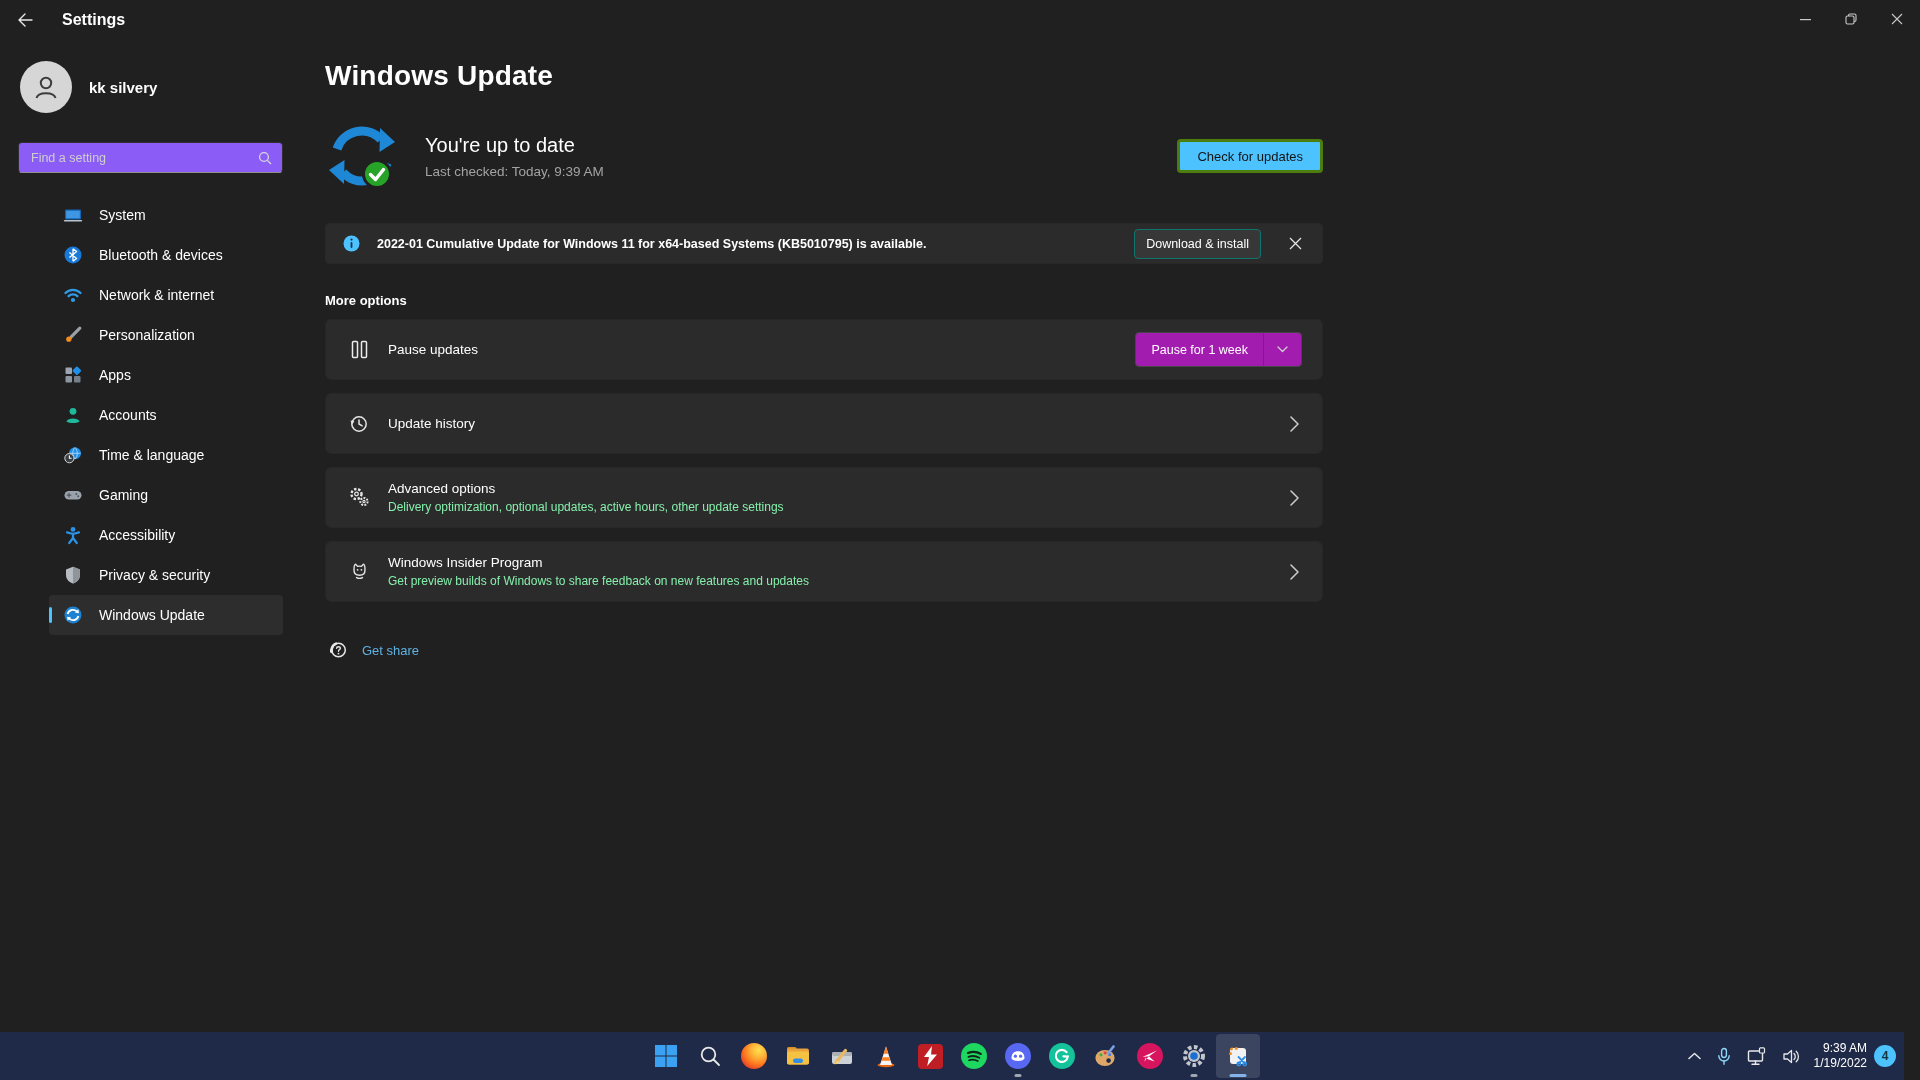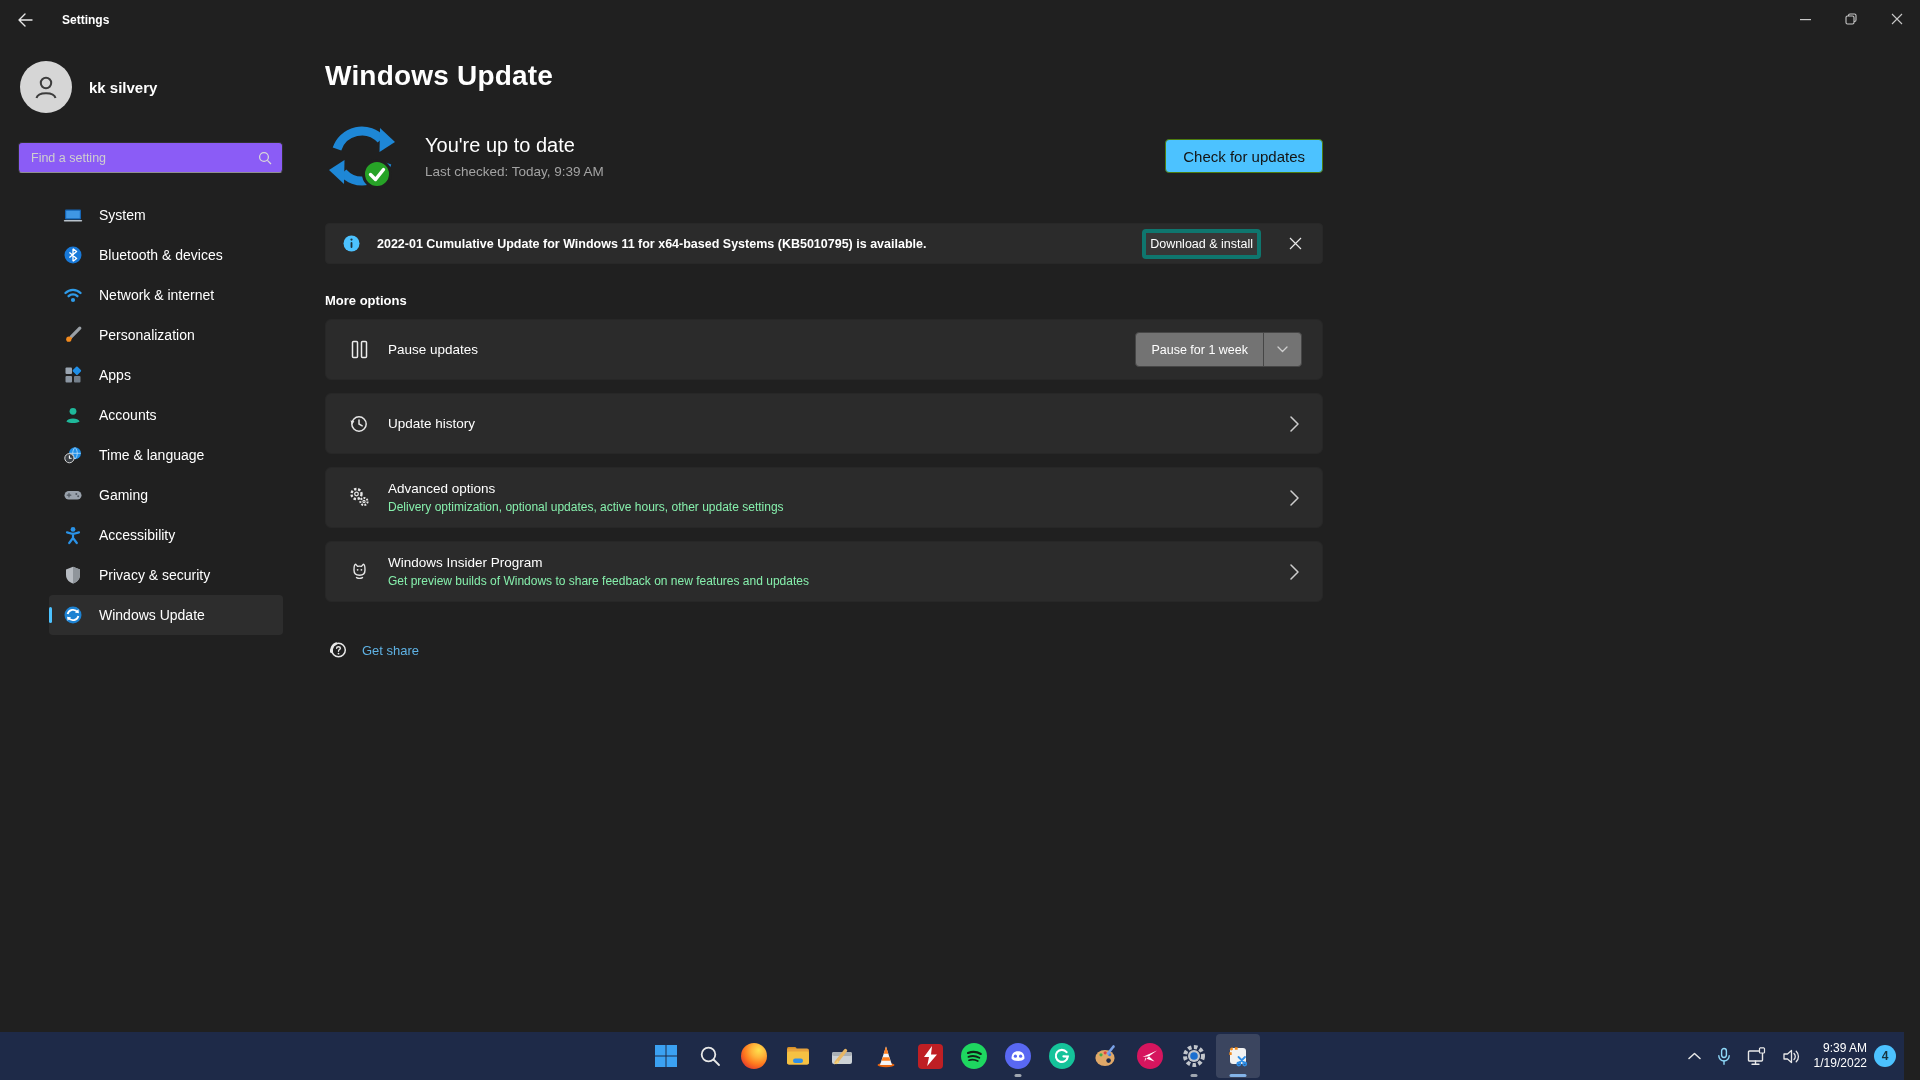--- a/index.html
+++ b/index.html
@@ -3,21 +3,21 @@
 <meta charset="utf-8">
 <style>
   * { margin:0; padding:0; box-sizing:border-box; }
   html,body { width:1920px; height:1080px; overflow:hidden; }
   body { background:#202020; color:#fff; font-family:"Liberation Sans", sans-serif; position:relative; }
   svg { display:block; }
 
   
   .titlebar { position:absolute; top:0; left:0; right:0; height:40px; display:flex; align-items:center; }
   .back-btn { width:38px; height:34px; margin-left:6px; display:flex; align-items:center; justify-content:center; border-radius:4px; }
-  .tb-title { font-size:12px; font-weight:700; margin-left:18px; }
+  .tb-title { font-size:16px; font-weight:700; margin-left:18px; }
   .win-controls { position:absolute; right:0; top:0; display:flex; height:38px; }
   .win-btn { width:46px; height:38px; display:flex; align-items:center; justify-content:center; }
 
   
   .sidebar { position:absolute; top:40px; left:0; width:300px; bottom:48px; }
   .profile { display:flex; align-items:center; margin:21px 0 0 20px; }
   .avatar { width:52px; height:52px; border-radius:50%; background:#d6d6d6; display:flex; align-items:center; justify-content:center; }
   .profile-name { font-size:15px; font-weight:700; margin-left:17px; }
   .search-box { margin:29px 0 0 18px; width:265px; height:31px; background:#8b5cf6; border:1px solid #303030; border-bottom:1px solid #8f8f8f; border-radius:4px; display:flex; align-items:center; }
   .search-box input { flex:1; background:transparent; border:0; outline:0; color:#e6e6e6; font-size:12.5px; padding-left:12px; font-family:"Liberation Sans", sans-serif; }
@@ -30,37 +30,37 @@
   .nav-item.selected::before { content:""; position:absolute; left:0; top:12px; width:3px; height:16px; background:#4cc2ff; border-radius:2px; }
 
   
   .main { position:absolute; left:300px; top:40px; right:0; bottom:48px; }
   .content { margin-left:25px; width:998px; }
   .page-title { margin-top:20px; font-size:28px; font-weight:700; letter-spacing:.2px; }
   .hero { display:flex; align-items:center; margin-top:27px; }
   .hero-text { margin-left:26px; }
   .hero-title { font-size:20px; font-weight:400; }
   .hero-sub { font-size:13.5px; color:#a3a3a3; margin-top:7px; }
-  .hero-btn { margin-left:auto; height:34px; padding:0 17px; background:#4cc2ff; border:1px solid #4d7c0f; border-radius:4px; color:#141414; font-size:15px; display:flex; align-items:center; cursor:default; }
+  .hero-btn { margin-left:auto; height:34px; padding:0 17px; background:#4cc2ff; border:3px solid #4d7c0f; border-radius:4px; color:#141414; font-size:13px; display:flex; align-items:center; cursor:default; }
 
   .banner { margin-top:30px; height:41px; background:#2b2b2b; border:1px solid #282828; border-radius:4px; display:flex; align-items:center; padding:0 10px 0 17px; }
   .banner-text { font-size:12.5px; font-weight:700; margin-left:17px; }
-  .banner-btn { margin-left:auto; height:30px; padding:0 4px; background:#373737; border:4px solid #0f766e; border-radius:4px; color:#fff; font-size:12.5px; display:flex; align-items:center; }
+  .banner-btn { margin-left:auto; height:30px; padding:0 11px; background:#373737; border:1px solid #0f766e; border-radius:4px; color:#fff; font-size:12.5px; display:flex; align-items:center; }
   .banner-close { width:34px; height:31px; margin-left:17px; display:flex; align-items:center; justify-content:center; border-radius:4px; }
 
   .section-label { margin-top:29px; font-size:13px; font-weight:700; }
   .card { background:#2b2b2b; border:1px solid #272727; border-radius:6px; height:61px; display:flex; align-items:center; padding:0 20px 0 20px; margin-top:13px; }
   .card.first { margin-top:11px; }
   .card-ico { width:26px; display:flex; justify-content:center; flex:0 0 26px; }
   .card-body { margin-left:16px; }
   .card-title { font-size:13.5px; }
   .card-sub { font-size:12px; color:#86efac; margin-top:4px; }
   .chev { margin-left:auto; padding-right:3px; }
 
-  .split-btn { margin-left:auto; display:flex; height:35px; background:#737373; border:1px solid #464646; border-radius:4px; overflow:hidden; }
+  .split-btn { margin-left:auto; display:flex; height:35px; background:#a21caf; border:1px solid #464646; border-radius:4px; overflow:hidden; }
   .split-main { padding:0 15px; display:flex; align-items:center; font-size:12.5px; }
   .split-arrow { width:38px; border-left:1px solid #464646; display:flex; align-items:center; justify-content:center; }
 
   .get-help { display:flex; align-items:center; margin-top:37px; margin-left:2px; }
   .get-help-link { font-size:13px; color:#5fb2e4; margin-left:13px; }
 
   
   .taskbar { position:absolute; left:0; right:16px; bottom:0; height:48px; background:#1e2a48; }
   .tb-center { position:absolute; left:50%; top:0; transform:translateX(-50%); height:48px; display:flex; align-items:center; }
   .tb-btn { position:relative; width:44px; height:44px; border-radius:4px; display:flex; align-items:center; justify-content:center; }

